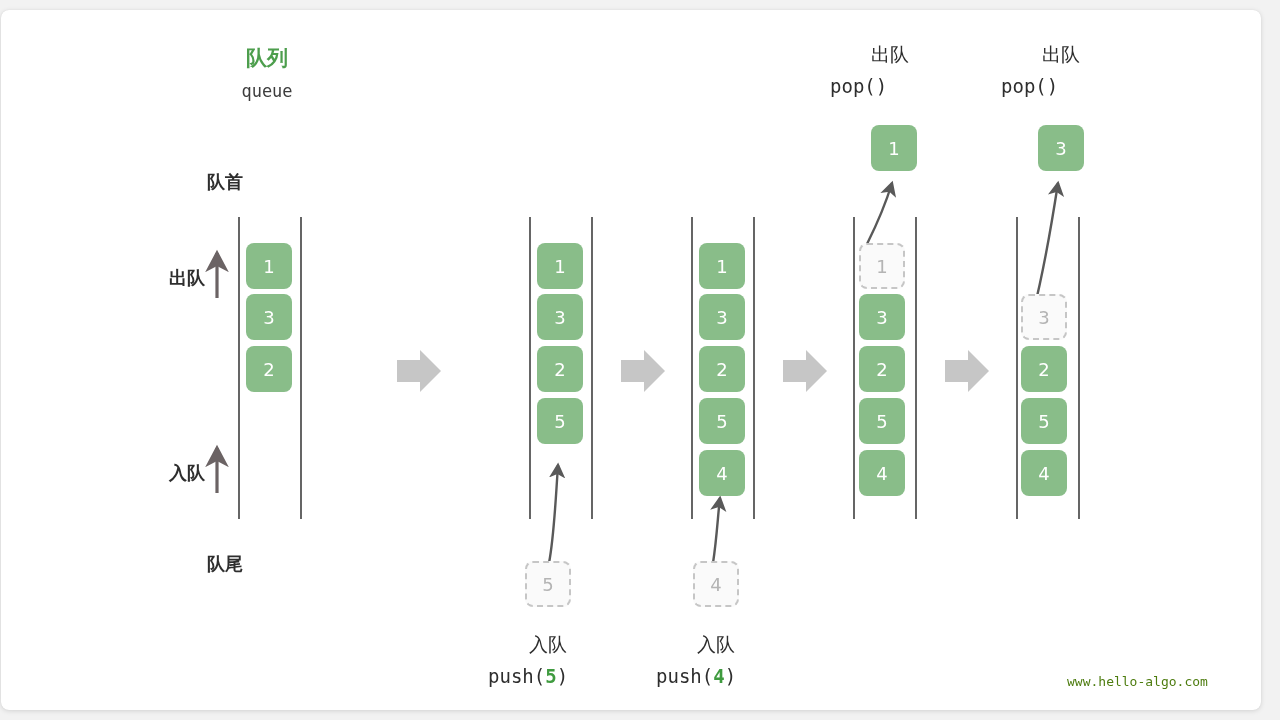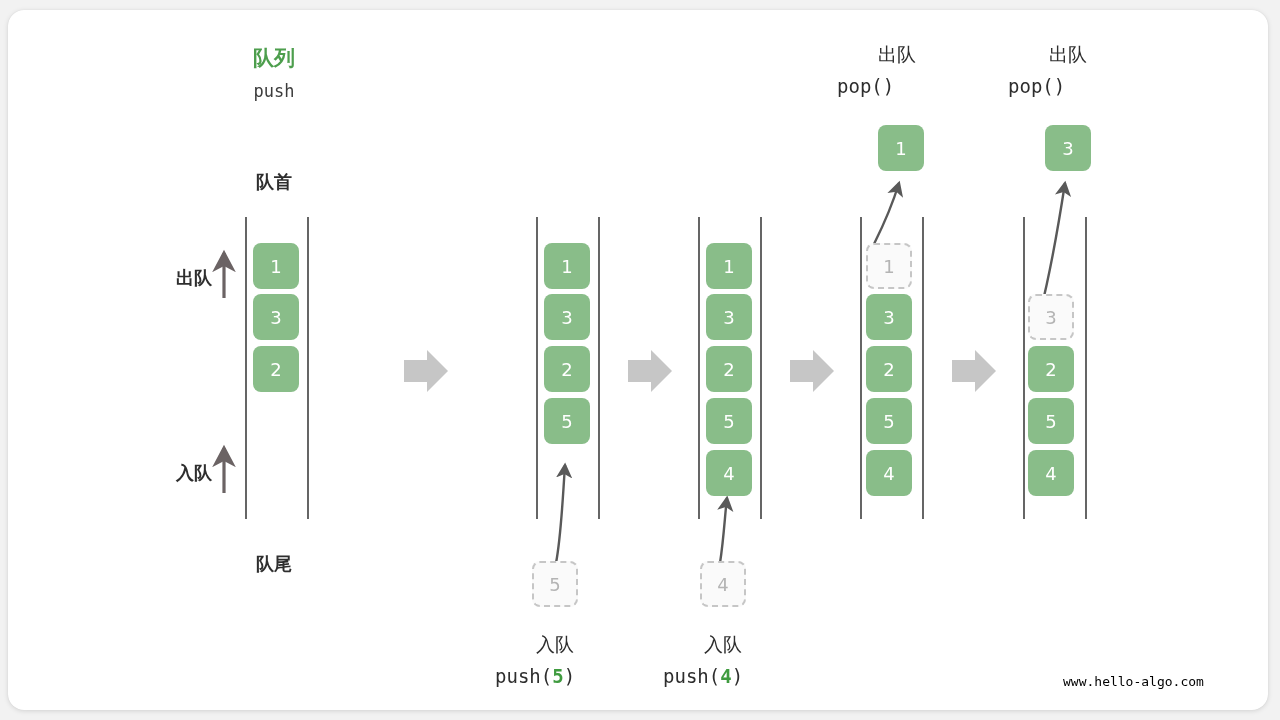--- a/index.html
+++ b/index.html
@@ -9,24 +9,24 @@
     font-family: "DejaVu Sans", "Liberation Sans", sans-serif;
     overflow: hidden;
   }
   #stage {
     position: relative;
     width: 1280px; height: 720px;
     background: #f2f2f2;
   }
   #card {
     position: absolute;
-    left: 8px; top: 10px;
+    left: 1px; top: 10px;
     width: 1260px; height: 700px;
     background: #ffffff;
-    border-radius: 16px;
+    border-radius: 8px;
     box-shadow: 0 1px 5px rgba(0,0,0,0.13), 0 0 1px rgba(0,0,0,0.10);
   }
   .abs { position: absolute; }
 
   
   .title-cn {
     font-family: "DejaVu Sans", "Liberation Sans", sans-serif;
     font-weight: bold;
     font-size: 21px;
     color: #4d9e4d;
@@ -39,41 +39,42 @@
     color: #3c3c3c;
     white-space: nowrap;
     text-align: center;
   }
   .label-cn-bold {
     font-family: "DejaVu Sans", "Liberation Sans", sans-serif;
     font-weight: bold;
     font-size: 18px;
     color: #2e2e2e;
     white-space: nowrap;
-    text-align: center;
+    text-align: left;
   }
   .op-cn {
     font-family: "DejaVu Sans", "Liberation Sans", sans-serif;
     font-size: 19px;
     color: #2e2e2e;
     white-space: nowrap;
     text-align: center;
   }
   .op-mono {
     font-family: "DejaVu Sans Mono", "Liberation Mono", monospace;
     font-size: 19px;
     color: #2e2e2e;
     white-space: nowrap;
   }
   .op-mono .arg { color: #3f9b3f; font-weight: bold; }
   .watermark {
     font-family: "DejaVu Sans Mono", "Liberation Mono", monospace;
     font-size: 13px;
-    color: #000000;
-    white-space: nowrap;
+    color: #4d7c0f;
+    white-space: nowrap;
+    margin-left: 11px;
   }
 
   
   .cell {
     position: absolute;
     width: 46px; height: 46px;
     border-radius: 8px;
     background: #89bd89;
     color: #ffffff;
     font-family: "DejaVu Sans", "Liberation Sans", sans-serif;
@@ -161,21 +162,21 @@
       <g>
         <path d="M866,234 C876,214 884,196 891,173" fill="none" stroke="#595959" stroke-width="2.4" marker-end="url(#thinArrow)"></path>
       </g>
 
       <g>
         <path d="M1032,303 C1043,260 1051,212 1057,173" fill="none" stroke="#595959" stroke-width="2.4" marker-end="url(#thinArrow)"></path>
       </g>
     </svg>
 
     <div class="abs title-cn" style="left:206px; top:34px; width:120px;">队列</div>
-    <div class="abs title-mono" style="left:206px; top:71px; width:120px;">push</div>
+    <div class="abs title-mono" style="left:206px; top:71px; width:120px;">queue</div>
 
     <div class="abs label-cn-bold" style="left:206px; top:160px; width:120px;">队首</div>
     <div class="abs label-cn-bold" style="left:206px; top:542px; width:120px;font-family:Liberation Serif, serif;">队尾</div>
 
     <div class="abs label-cn-bold" style="left:138px; top:256px; width:66px; text-align:right;">出队</div>
     <div class="abs label-cn-bold" style="left:138px; top:451px; width:66px; text-align:right;">入队</div>
 
     <div class="cell" style="left:245px; top:233px;">1</div>
     <div class="cell" style="left:245px; top:284px;">3</div>
     <div class="cell" style="left:245px; top:336px;">2</div>

